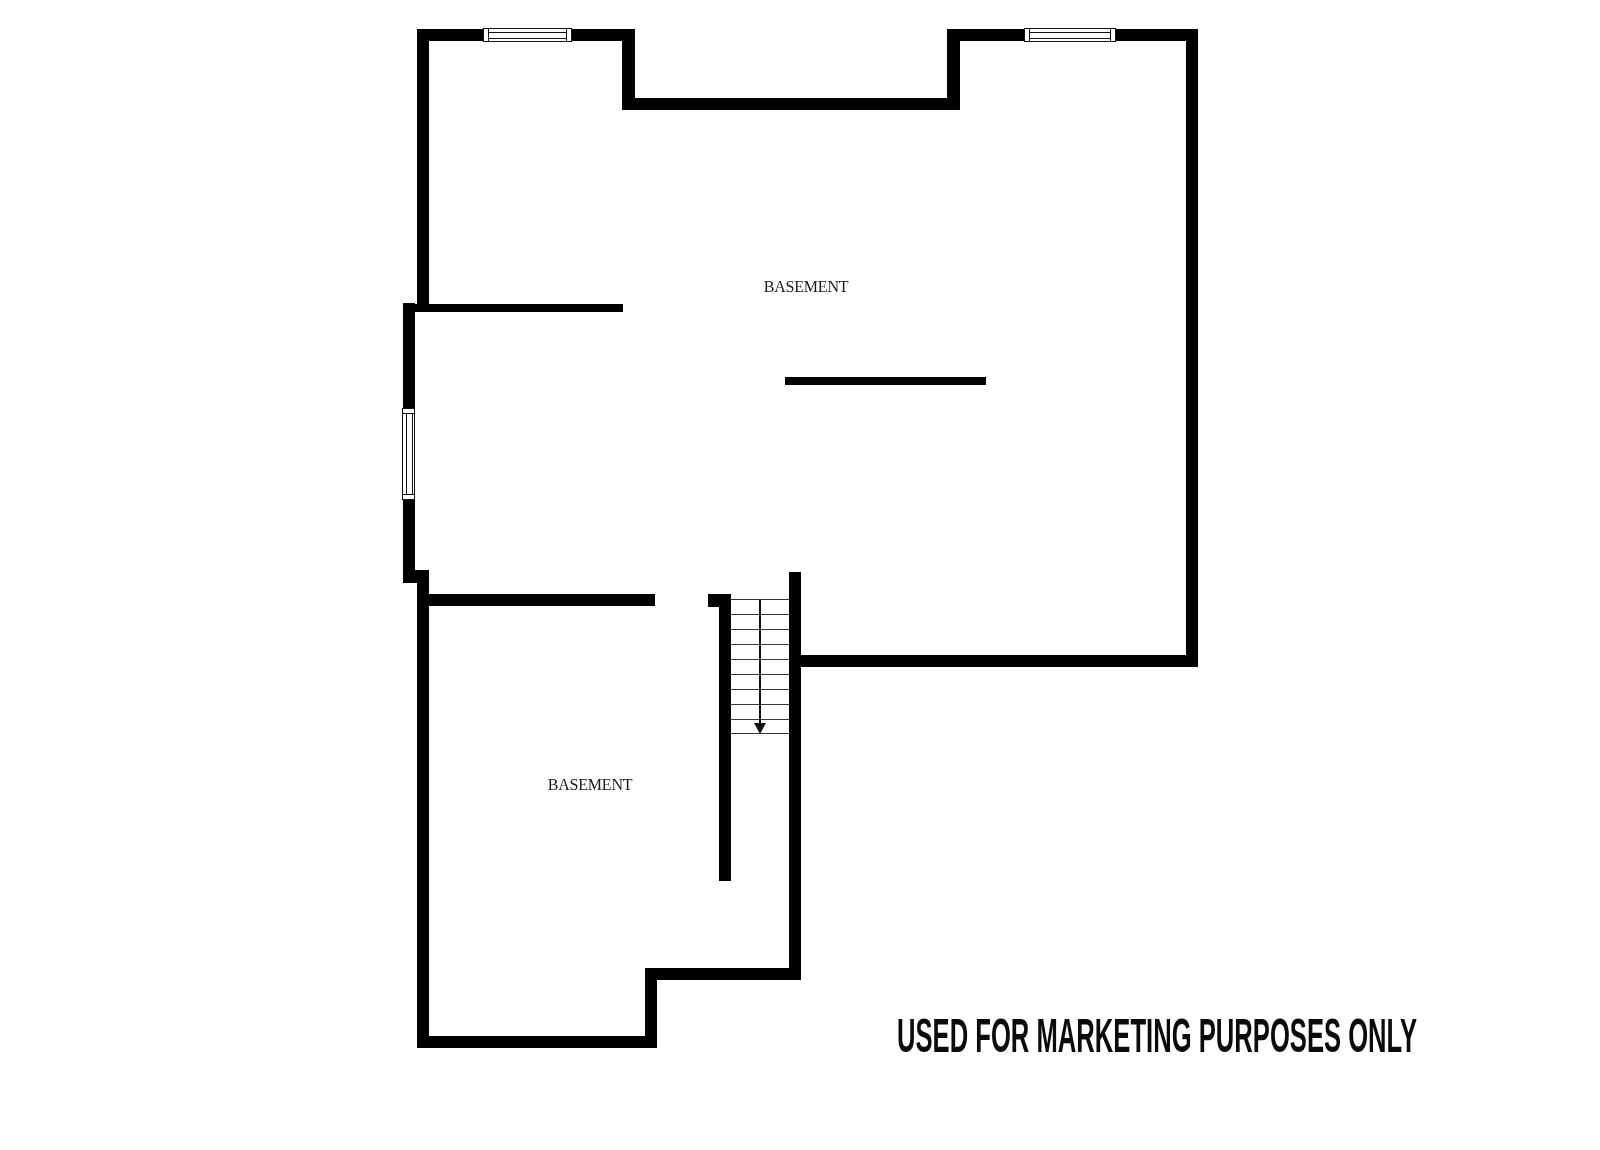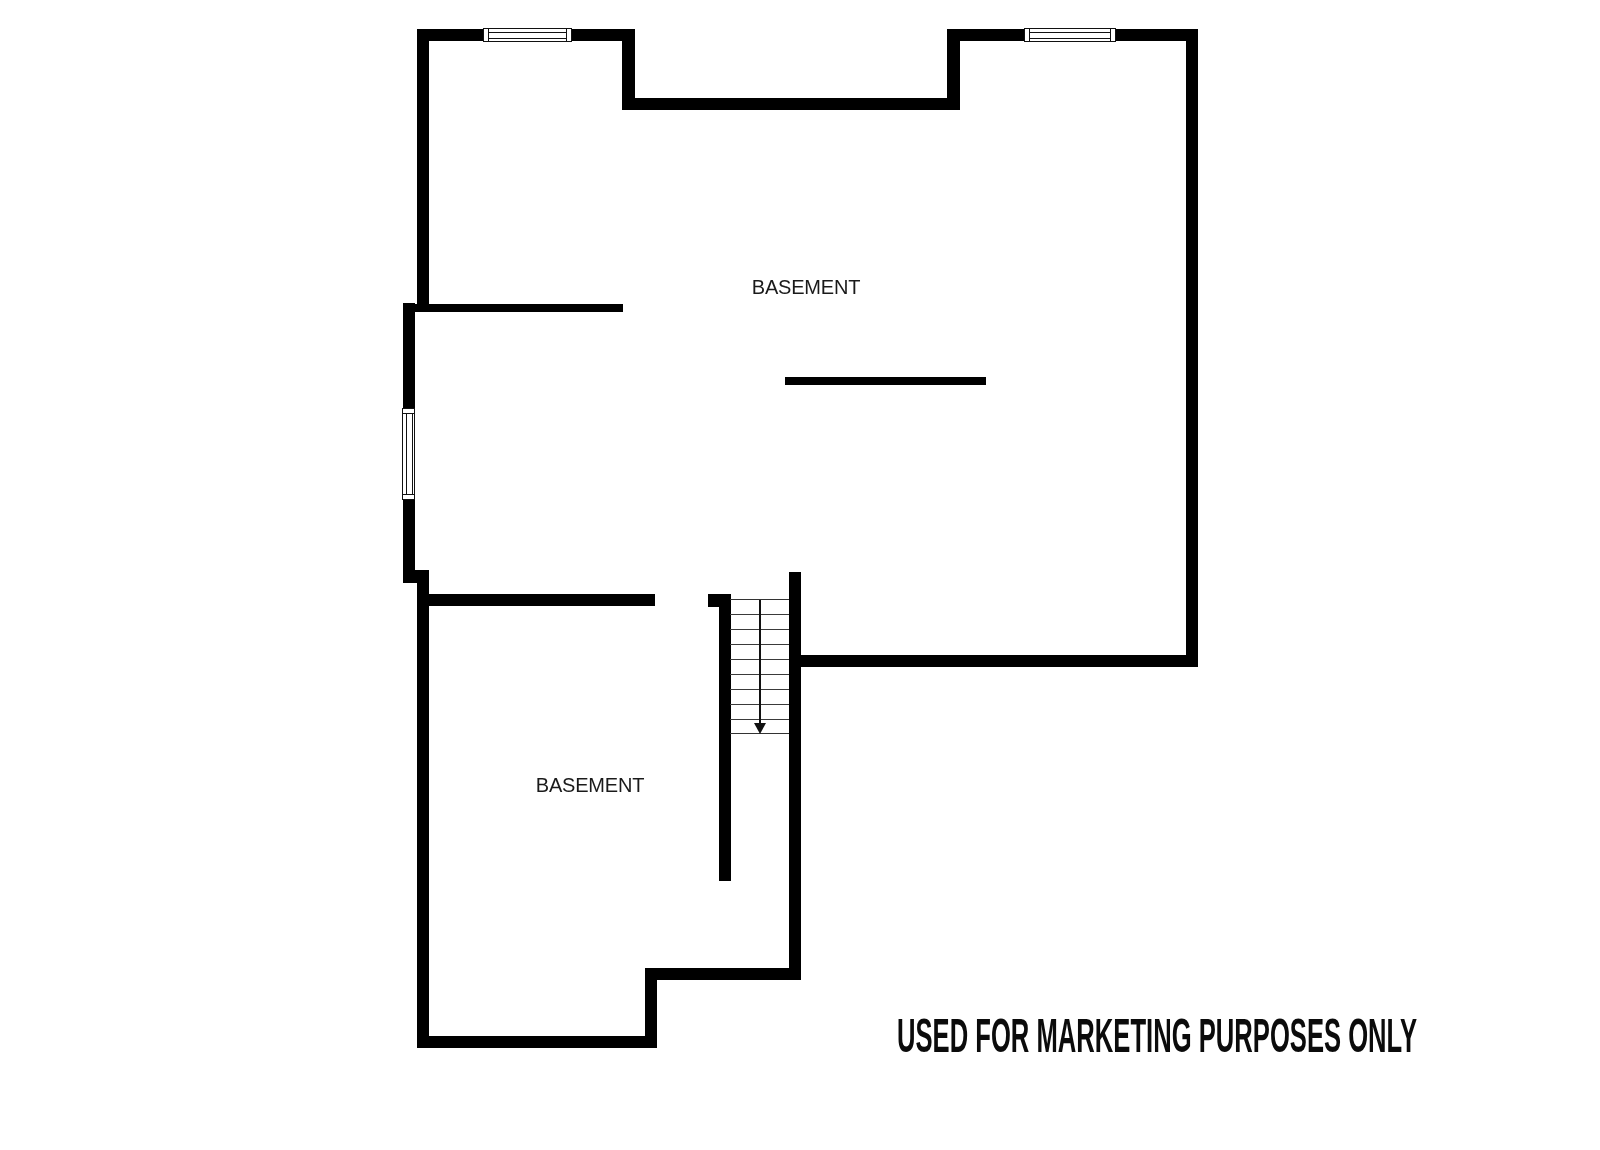--- a/index.html
+++ b/index.html
@@ -14,21 +14,21 @@
   .win-mid-v{position:absolute;top:0;bottom:0;left:3px;width:5px;
              border-left:1px solid #111;border-right:1px solid #111;}
   .win-post{position:absolute;background:#fff;border:1px solid #111;box-sizing:border-box;}
   .stairs{position:absolute;border-top:1px solid #333;border-bottom:1px solid #333;box-sizing:border-box;}
   .tread{position:absolute;left:0;right:0;height:1px;background:#3a3a3a;}
   .stair-arrow-shaft{position:absolute;width:2px;background:#111;}
   .stair-arrow-head{position:absolute;width:0;height:0;
              border-left:6px solid transparent;border-right:6px solid transparent;
              border-top:11px solid #111;}
   .room-label{position:absolute;transform:translate(-50%,-50%);
-              font-size:20px;letter-spacing:-0.2px;color:#1a1a1a;white-space:nowrap;}
+              font-size:16px;letter-spacing:-0.2px;color:#1a1a1a;white-space:nowrap;font-family:Liberation Serif, serif;}
   .disclaimer-svg{position:absolute;left:890px;top:998px;}
 </style>
 </head>
 <body>
 
 <div class="plan">
   <div id="geometry">
       <div class="wall" style="left: 418px; top: 29px; width: 217px; height: 12px;"></div>
       <div class="wall" style="left: 622px; top: 29px; width: 13px; height: 81px;"></div>
       <div class="wall" style="left: 622px; top: 98px; width: 338px; height: 12px;"></div>

